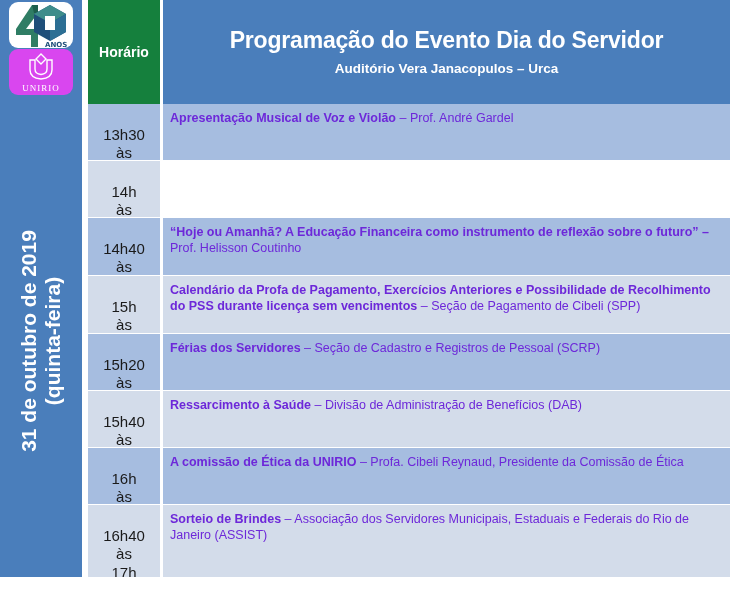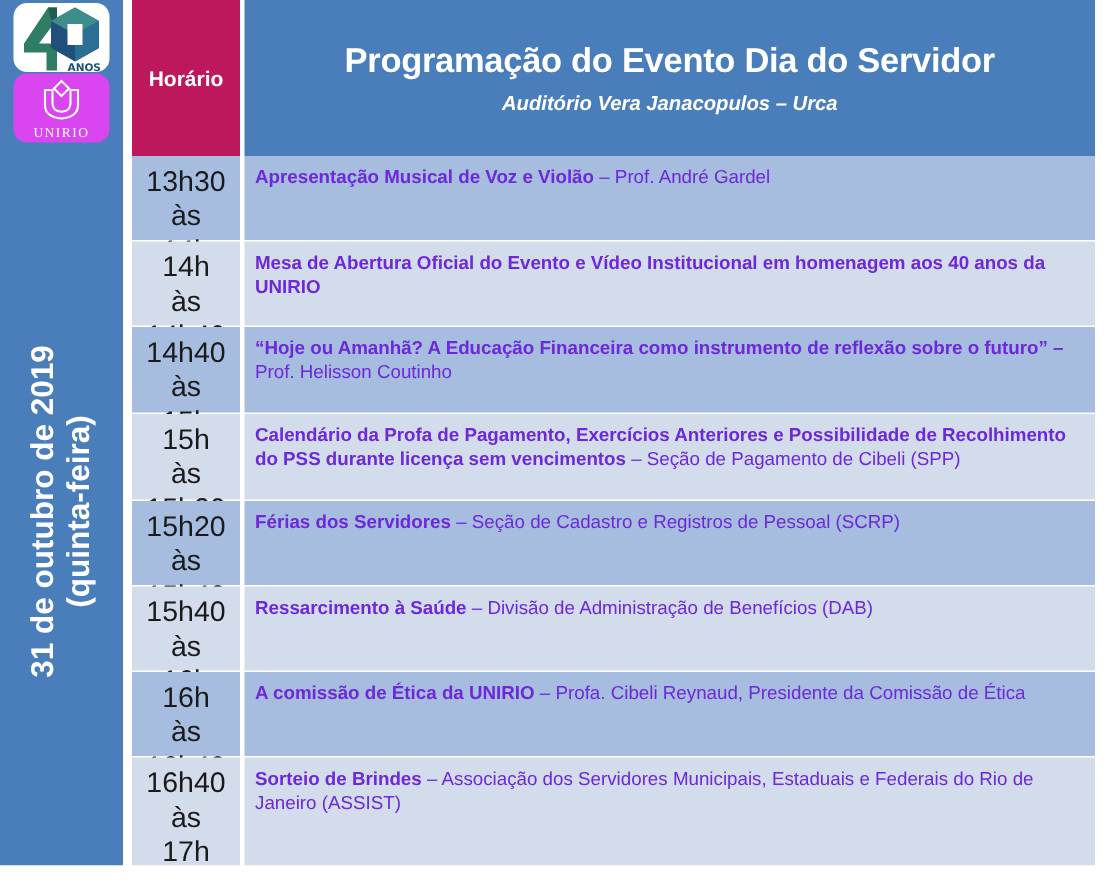--- a/index.html
+++ b/index.html
@@ -77,21 +77,21 @@
 
   .header-gap {
     width: 6px;
     flex: 0 0 6px;
     background: #ffffff;
   }
 
   .horario-cell {
     width: 72px;
     flex: 0 0 72px;
-    background: #be185d;
+    background: #15803d;
     color: #ffffff;
     display: flex;
     align-items: center;
     justify-content: center;
     font-weight: bold;
     font-size: 14px;
   }
 
   .header-divider {
     width: 3px;
@@ -114,21 +114,20 @@
     font-weight: bold;
     line-height: 1.12;
     text-align: center;
     letter-spacing: -0.2px;
   }
   .title-sub {
     font-size: 13.5px;
     font-weight: bold;
     text-align: center;
     margin-top: 7px;
-    font-style: italic;
   }
 
   
   .body-area {
     position: absolute;
     left: 0;
     top: 104px;
     width: 730px;
     height: 473px;
     display: flex;
@@ -179,24 +178,24 @@
 
   .row.shade-dark .time-cell,
   .row.shade-dark .desc-cell { background: #a6bde0; }
   .row.shade-light .time-cell,
   .row.shade-light .desc-cell { background: #d3dcea; }
 
   .time-cell {
     width: 72px;
     flex: 0 0 72px;
     color: #1a1a1a;
-    font-size: 19px;
+    font-size: 15px;
     line-height: 1.22;
     text-align: center;
-    padding-top: 6px;
+    padding-top: 22px;
     box-sizing: border-box;
   }
   .time-cell span { display: block; }
 
   .col-divider {
     width: 3px;
     flex: 0 0 3px;
     background: #ffffff;
   }
 
@@ -294,21 +293,20 @@
           <div class="col-divider"></div>
           <div class="desc-cell"><span class="desc-title">Apresentação Musical de Voz e Violão</span><span class="desc-rest"> – Prof. André Gardel</span></div>
         </div>
         <div class="row shade-light" style="height: 57px;">
           <div class="time-cell">
             <span>14h</span>
             <span>às</span>
             <span>14h40</span>
           </div>
           <div class="col-divider"></div>
-          <div class="desc-cell"><span class="desc-title">Mesa de Abertura Oficial do Evento e Vídeo Institucional em homenagem aos 40 anos da UNIRIO</span><span class="desc-rest"></span></div>
         </div>
         <div class="row shade-dark" style="height: 58px;">
           <div class="time-cell">
             <span>14h40</span>
             <span>às</span>
             <span>15h</span>
           </div>
           <div class="col-divider"></div>
           <div class="desc-cell"><span class="desc-title">“Hoje ou Amanhã? A Educação Financeira como instrumento de reflexão sobre o futuro” –</span><span class="desc-rest"> Prof. Helisson Coutinho</span></div>
         </div>

